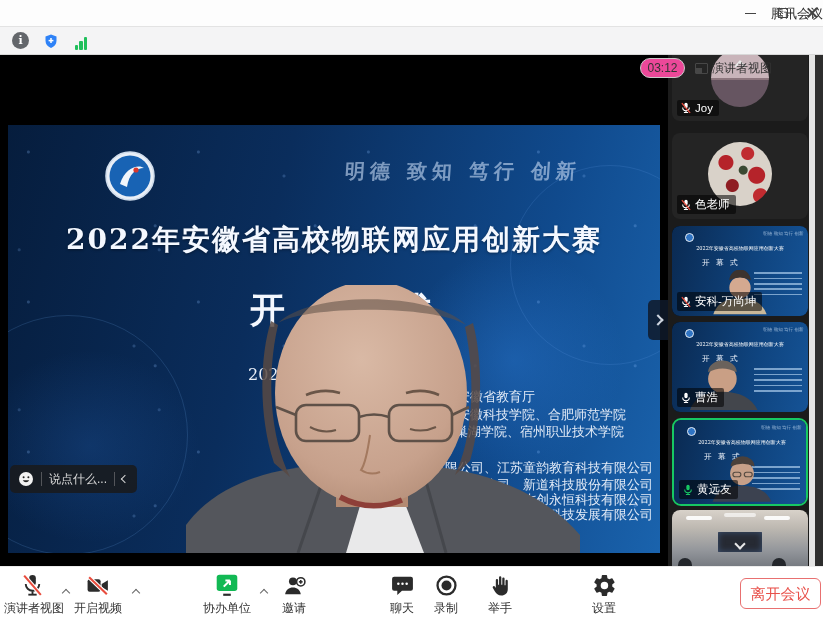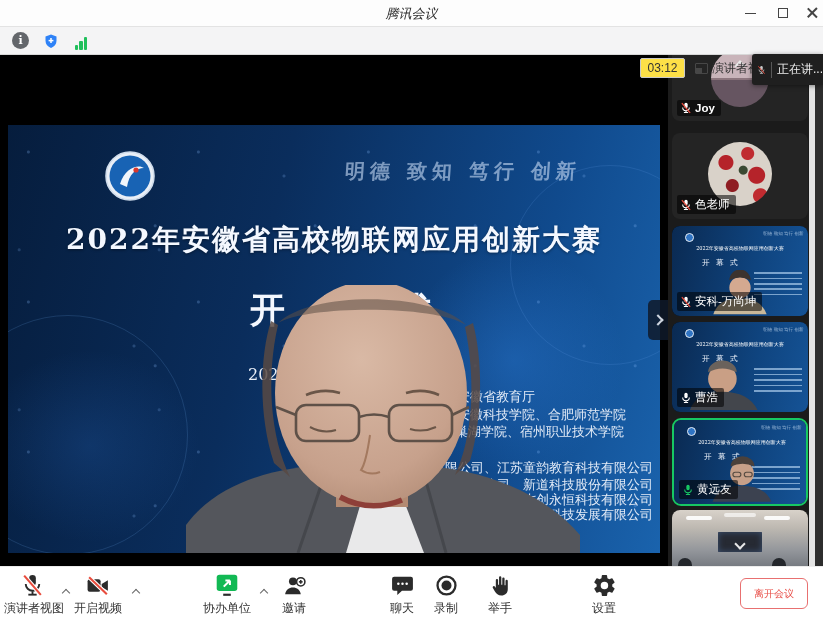--- a/index.html
+++ b/index.html
@@ -3,38 +3,38 @@
 <meta charset="utf-8">
 <style>
   * { margin:0; padding:0; box-sizing:border-box; }
   html,body { width:823px; height:620px; overflow:hidden; background:#fff;
     font-family:"Liberation Sans","DejaVu Sans",sans-serif; }
   .app { position:relative; width:823px; height:620px; background:#000; overflow:hidden; }
 
   
   .titlebar { position:absolute; top:0; left:0; width:823px; height:27px; background:#fdfdfd;
     border-bottom:1px solid #e3e3e3; z-index:30; }
-  .win-title { position:absolute; left:0; right:0; top:5px; text-align:center; font-size:13px; color:#2b2b2b;font-style:italic; }
+  .win-title { position:absolute; left:0; right:0; top:5px; text-align:right; font-size:13px; color:#2b2b2b; }
   .wc { position:absolute; top:0; width:26px; height:26px; cursor:pointer; }
   .wc.min { left:738px; } .wc.max { left:770px; } .wc.close { left:799px; }
   .glyph-min { position:absolute; left:7px; top:13px; width:11px; height:0; border-top:1.5px solid #444; }
   .glyph-max { position:absolute; left:8px; top:8px; width:10px; height:10px; border:1.4px solid #444; }
   .glyph-x { position:absolute; left:7px; top:12px; width:13px; height:1.6px; background:#444; transform:rotate(45deg); }
   .glyph-x::after { content:""; position:absolute; left:0; top:0; width:13px; height:1.6px; background:#444; transform:rotate(90deg); }
 
   
   .statusbar { position:absolute; top:27px; left:0; width:823px; height:28px; background:#f4f4f5;
     border-bottom:1px solid #d8d8d8; z-index:25; }
   .sb-icon { position:absolute; top:5px; width:18px; height:18px; display:flex; align-items:center; justify-content:center; }
   .info-icon { left:12px; width:17px; height:17px; background:#63666b; border-radius:50%;
     color:#fff; font:bold 11px "DejaVu Serif",serif; }
   .shield-icon { left:42px; } .net-icon { left:72px; align-items:flex-end; gap:1.5px; display:flex; }
   .net-bar { width:3.2px; background:#21c05c; border-radius:1px; }
-  .timer { position:absolute; left:640px; top:31px; width:45px; height:20px; background:#fde047;
-    border:1px solid #c9c9c9; border-radius:2px; text-align:center; font-size:12px; line-height:18px; color:#333; }
+  .timer { position:absolute; left:640px; top:31px; width:45px; height:20px; background:#ec4899;
+    border:1px solid #c9c9c9; border-radius:10px; text-align:center; font-size:12px; line-height:18px; color:#333; }
   .view-btn { position:absolute; left:695px; top:30px; height:22px; display:flex; align-items:center; gap:4px;
     font-size:12px; color:#333; cursor:pointer; white-space:nowrap; }
   .view-icon { position:relative; width:13px; height:11px; border:1.5px solid #474747; border-radius:1px; }
   .view-icon::after { content:""; position:absolute; left:0; bottom:0; width:6px; height:5px; background:#474747; }
   .speaking-panel { position:absolute; left:752px; top:27px; width:71px; height:31px; background:#1f1f1f;
     border-radius:3px 0 0 3px; display:flex; align-items:center; padding-left:5px; gap:5px; overflow:hidden;
     box-shadow:0 1px 5px rgba(0,0,0,.45); z-index:26; }
   .sp-divider { width:1px; height:16px; background:#585858; flex:none; }
   .sp-text { color:#ededed; font-size:12px; white-space:nowrap; }
 
@@ -83,21 +83,21 @@
   .collapse-handle { position:absolute; right:0; top:245px; width:20px; height:40px;
     background:rgba(15,26,42,.85); border-radius:5px 0 0 5px; display:flex; align-items:center;
     justify-content:center; cursor:pointer; z-index:6; color:#cfd6e0; }
 
   
   .sidebar { position:absolute; left:668px; top:0; width:155px; height:511px; background:#1b1b1b; overflow:hidden; }
   .scroll-track { position:absolute; right:8px; top:0; width:6px; height:511px; background:#e3e3e3; }
   .right-edge { position:absolute; right:0; top:0; width:8px; height:511px; background:#2d2d2d; }
   .tile { position:absolute; left:4px; width:136px; background:#242424; border-radius:8px; overflow:hidden; }
   .tile.video { background:#000; }
-  .t1 { top:-20px; height:86px;font-weight:bold; } .t2 { top:78px; height:86px; }
+  .t1 { top:-20px; height:86px; } .t2 { top:78px; height:86px; }
   .t3 { top:171px; height:90px; } .t4 { top:267px; height:90px; }
   .t5 { top:363px; height:88px; border:2px solid #17c863; border-radius:9px; }
   .t6 { top:455px; height:90px; }
   .avatar { position:absolute; border-radius:50%; }
   .avatar.joy { left:39px; top:14px; width:58px; height:58px;
     background:linear-gradient(180deg,#c9b4ba 0 50%,#8d767e 50% 54%,#665561 54% 100%); }
   .avatar.flowers { left:36px; top:9px; width:64px; height:64px; background-color:#d9d2c9;
     background-image:radial-gradient(circle at 28% 32%, #b5232a 0 7px, transparent 8px),
       radial-gradient(circle at 62% 18%, #c02b30 0 6px, transparent 7px),
       radial-gradient(circle at 76% 52%, #b5232a 0 8px, transparent 9px),
@@ -137,22 +137,22 @@
   .room-p { position:absolute; width:14px; height:18px; background:#23262b; border-radius:7px 7px 3px 3px; }
 
   
   .toolbar { position:absolute; top:566px; left:0; width:823px; height:54px; background:#fff;
     border-top:1px solid #ececec; z-index:20; }
   .tb-item { position:absolute; top:3px; height:48px; text-align:center; cursor:pointer; color:#2b2b2b; }
   .tb-icon { height:28px; display:flex; align-items:flex-end; justify-content:center; }
   .tb-label { font-size:12px; color:#333; margin-top:2px; white-space:nowrap; }
   .tb-caret { position:absolute; top:20px; width:12px; height:12px; cursor:pointer; color:#666;
     display:flex; align-items:center; justify-content:center; }
-  .leave-btn { position:absolute; left:740px; top:11px; width:68px; height:31px; background:#fff;
-    border:1px solid #e87070; border-radius:6px; color:#e8504a; font-size:10px; text-align:center;
+  .leave-btn { position:absolute; left:740px; top:11px; width:81px; height:31px; background:#fff;
+    border:1px solid #e87070; border-radius:6px; color:#e8504a; font-size:15px; text-align:center;
     line-height:29px; cursor:pointer; }
 
   .chev { display:inline-block; width:8px; height:8px; border-right:2px solid currentColor;
     border-bottom:2px solid currentColor; }
   .chev.up { transform:rotate(225deg); } .chev.down { transform:rotate(45deg); }
   .chev.right { transform:rotate(-45deg); } .chev.left { transform:rotate(135deg); }
   .chev.small { width:6px; height:6px; border-width:1.5px; }
 </style>
 </head>
 <body>
@@ -183,33 +183,20 @@
     </div>
     <div class="sb-icon net-icon">
       <span class="net-bar" style="height:5px"></span>
       <span class="net-bar" style="height:9px"></span>
       <span class="net-bar" style="height:13px"></span>
     </div>
     <div class="timer">03:12</div>
     <div class="view-btn">
       <span class="view-icon"></span>
       <span>演讲者视图</span>
-    </div>
-    <div class="speaking-panel">
-      <svg class="mic-gray" width="14" height="14" viewBox="0 0 16 16">
-        <g fill="currentColor" stroke="currentColor">
-          <rect x="5.8" y="1" width="4.4" height="7.2" rx="2.2" stroke="none"></rect>
-          <path d="M3.6 7.2a4.4 4.4 0 0 0 8.8 0" fill="none" stroke-width="1.4"></path>
-          <line x1="8" y1="11.8" x2="8" y2="13.6" stroke-width="1.4"></line>
-          <line x1="5.2" y1="14" x2="10.8" y2="14" stroke-width="1.4"></line>
-        </g>
-        <line x1="2.5" y1="1.5" x2="13.5" y2="14.5" stroke="#e84c3d" stroke-width="1.7"></line>
-      </svg>
-      <span class="sp-divider"></span>
-      <span class="sp-text">正在讲...</span>
     </div>
   </div>
 
   <div class="content">
 
     <div class="main">
 
       <div class="slide">
         <div class="decor glow1"></div>
         <div class="decor glow2"></div>
@@ -260,20 +247,32 @@
             <path d="M181 132 Q196 127 211 132"></path>
             <path d="M118 130 L98 122 M274 130 L291 122"></path>
           </g>
           <path d="M132 142 q13 7 26 3 M232 144 q13 4 26 -2" stroke="#6b5648" stroke-width="2" fill="none"></path>
           <path d="M128 110 q17 -7 34 -2 M228 108 q17 -5 33 2" stroke="#6b5648" stroke-width="2.6" fill="none"></path>
           <path d="M192 150 q-4 28 -9 35 q9 6 19 2" stroke="#a3795f" stroke-width="2" fill="none"></path>
           <path d="M162 212 q30 16 62 3" stroke="#8e3f38" stroke-width="5.5" fill="none"></path>
         </svg>
       </div>
 
+      <div class="chat-bubble">
+        <svg width="16" height="16" viewBox="0 0 16 16">
+          <circle cx="8" cy="8" r="7" fill="#f2f2f2"></circle>
+          <circle cx="5.6" cy="6.3" r="1" fill="#222"></circle>
+          <circle cx="10.4" cy="6.3" r="1" fill="#222"></circle>
+          <path d="M4.8 9.2a3.6 3.6 0 0 0 6.4 0z" fill="#222"></path>
+        </svg>
+        <span class="cb-divider"></span>
+        <span class="cb-text">说点什么...</span>
+        <span class="cb-divider"></span>
+        <i class="chev left small" style="color:#d8d8d8"></i>
+      </div>
 
       <div class="collapse-handle">
         <i class="chev right"></i>
       </div>
     </div>
 
     <div class="sidebar">
       <div class="scroll-track"></div>
       <div class="right-edge"></div>
 

